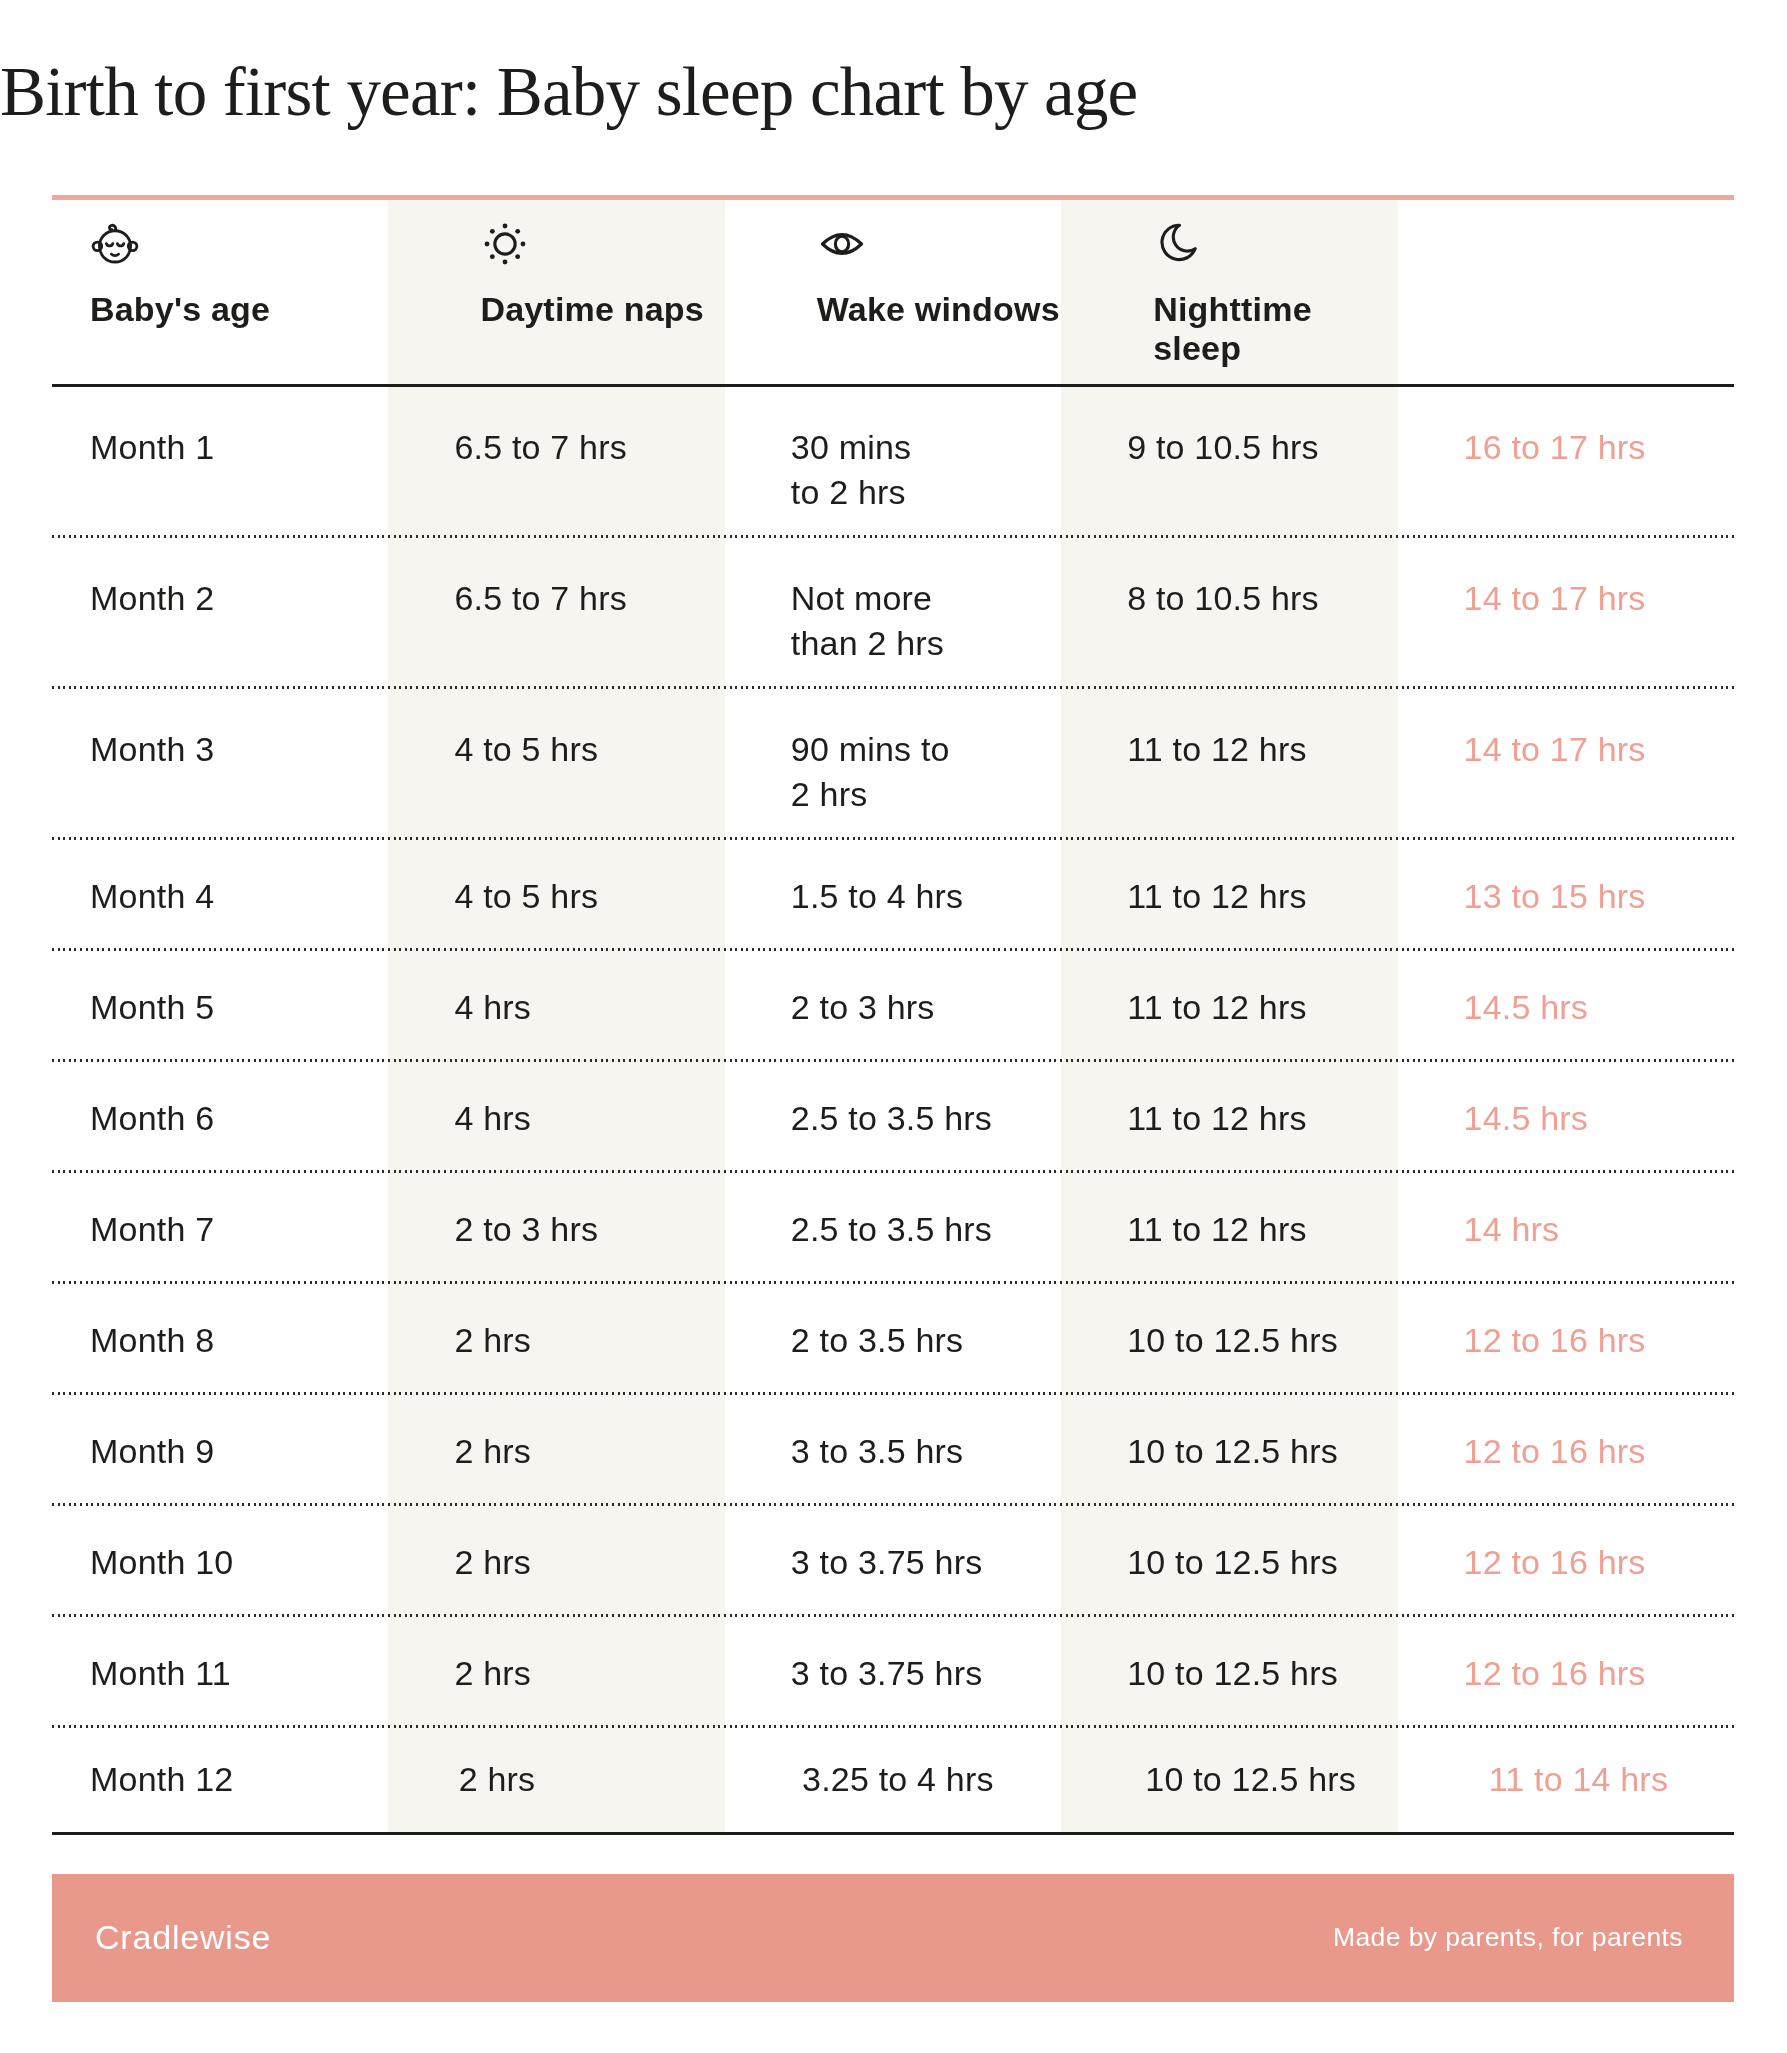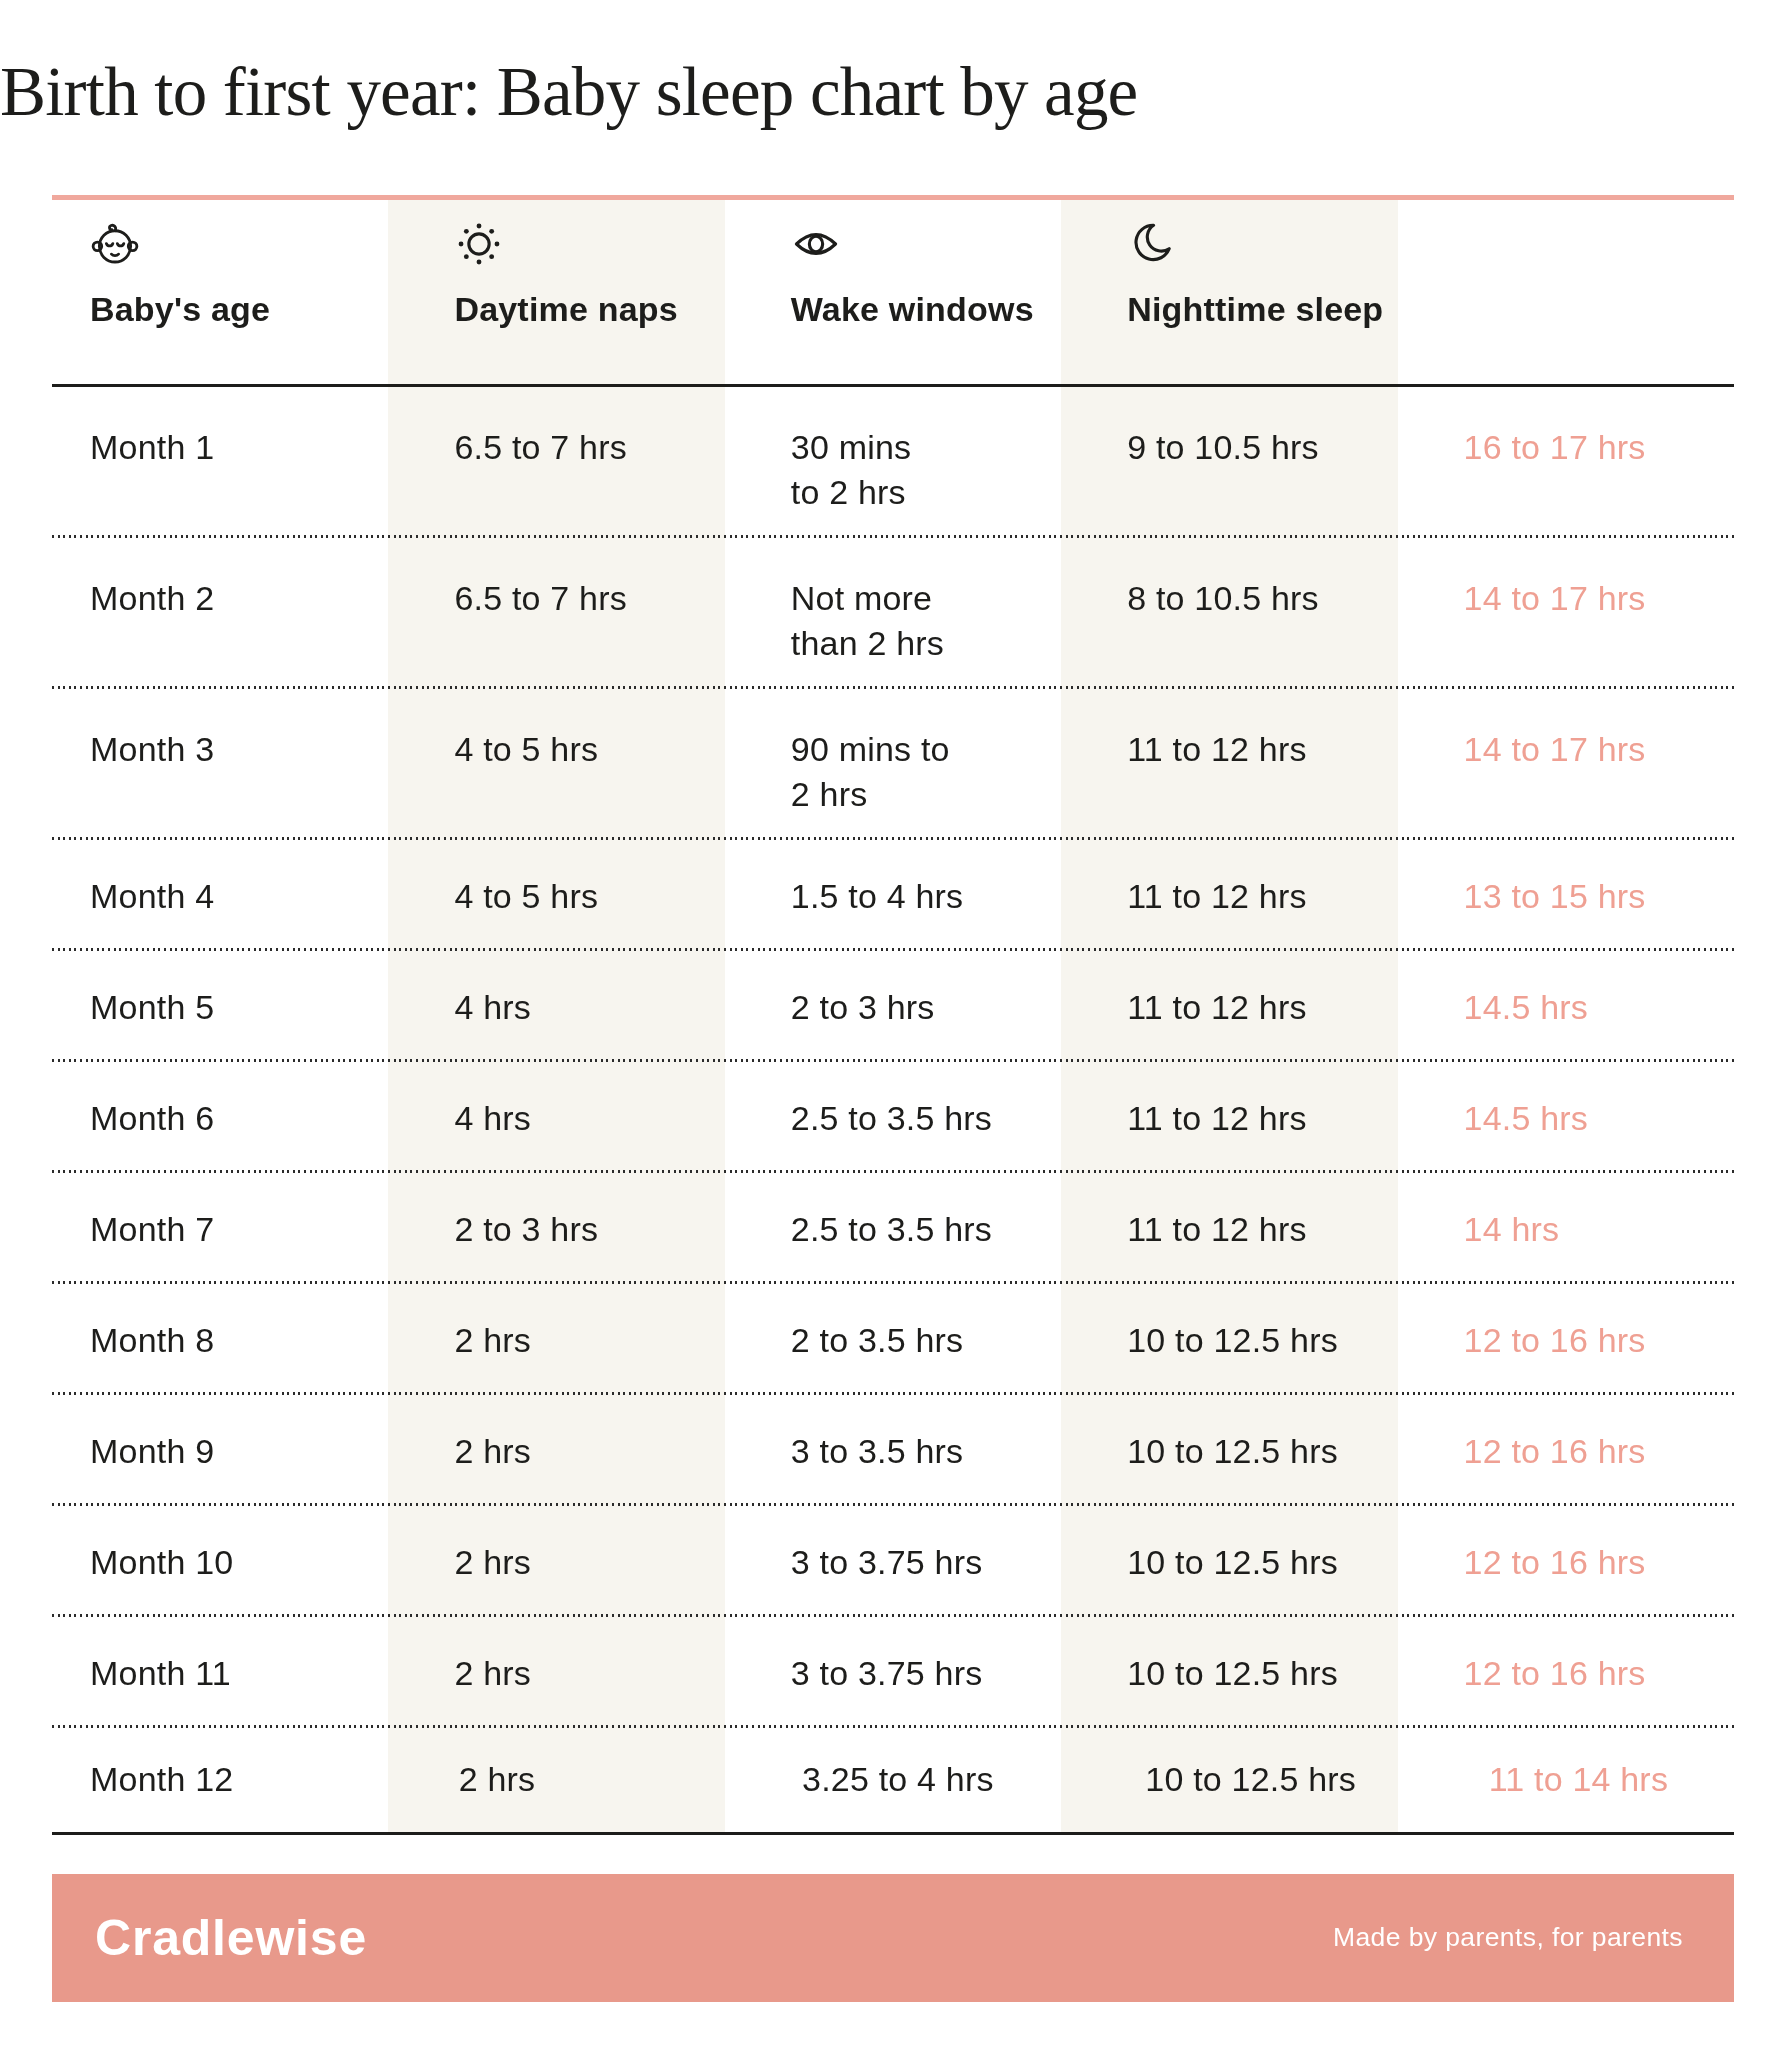--- a/index.html
+++ b/index.html
@@ -24,21 +24,21 @@
   .rule{
     margin:61px 0 0 52px;width:1682px;height:4.8px;background:var(--rule);
   }
   .table{
     position:relative;margin-left:52px;width:1682px;
   }
   .stripe{position:absolute;top:0;bottom:3.2px;width:20%;background:var(--beige);z-index:0;}
   .stripe.s2{left:20%;}
   .stripe.s4{left:60%;}
   .thead{position:relative;z-index:1;display:flex;height:184px;}
-  .hcell{width:20%;padding-top:19px;display:flex;flex-direction:column;align-items:flex-start;padding-left:66px;}
+  .hcell{width:20%;padding-top:19px;display:flex;flex-direction:column;align-items:flex-start;padding-left:92px;}
   .hcell.c0{padding-left:38px;}
   .hcell .icon{width:50px;height:50px;display:block;}
   .hcell .icon svg{width:50px;height:50px;display:block;}
   .hlabel{margin-top:21px;font-size:34px;font-weight:700;letter-spacing:0.2px;}
   .hcell.c4 .hlabel{color:var(--accent);}
   .solid-line{position:relative;z-index:2;height:3.2px;background:var(--text);}
   .tbody{position:relative;z-index:1;}
   .row{display:flex;height:111px;position:relative;}
   .row.tall{height:151px;}
   .row.last{height:104px;gap:32px;}
@@ -53,21 +53,21 @@
   .row.tall .cell{padding-top:38px;}
   .row.last .cell{padding-top:29px;}
   .cell.c0{padding-left:38px;}
   .cell.c2{white-space:pre-line;}
   .cell.c4{color:var(--accent);}
   .footer{
     margin:39px 0 0 52px;width:1682px;height:128px;background:var(--footer);
     display:flex;align-items:center;justify-content:space-between;
     padding:0 51px 0 43px;color:#ffffff;
   }
-  .brand{font-size:50px;letter-spacing:0.8px;font-weight:700;}
+  .brand{font-size:34px;letter-spacing:0.8px;font-weight:400;}
   .tagline{font-size:26.5px;letter-spacing:0.4px;font-weight:400;}
 </style>
 </head>
 <body>
 
 <div class="page">
 
   <h1 class="title">Birth to first year: Baby sleep chart by age</h1>
 
   <div class="rule"></div>

